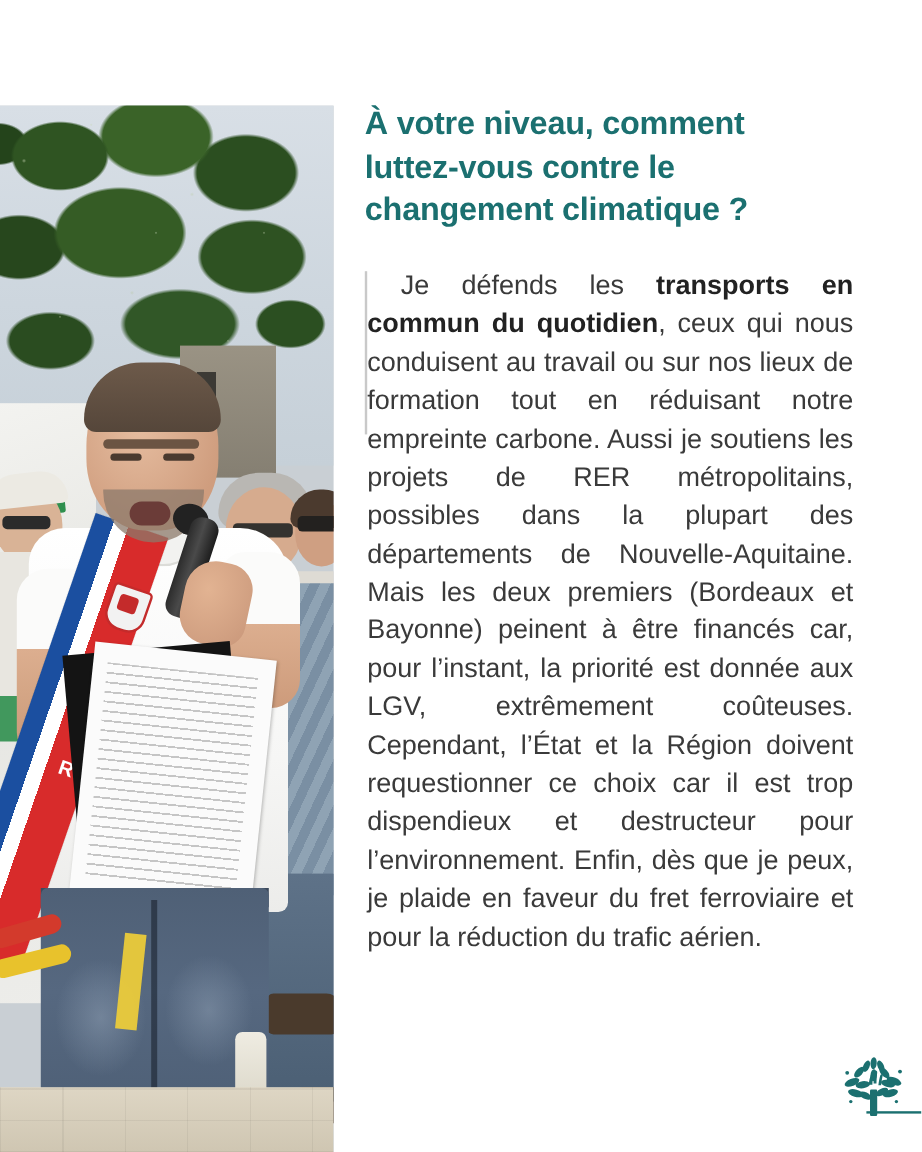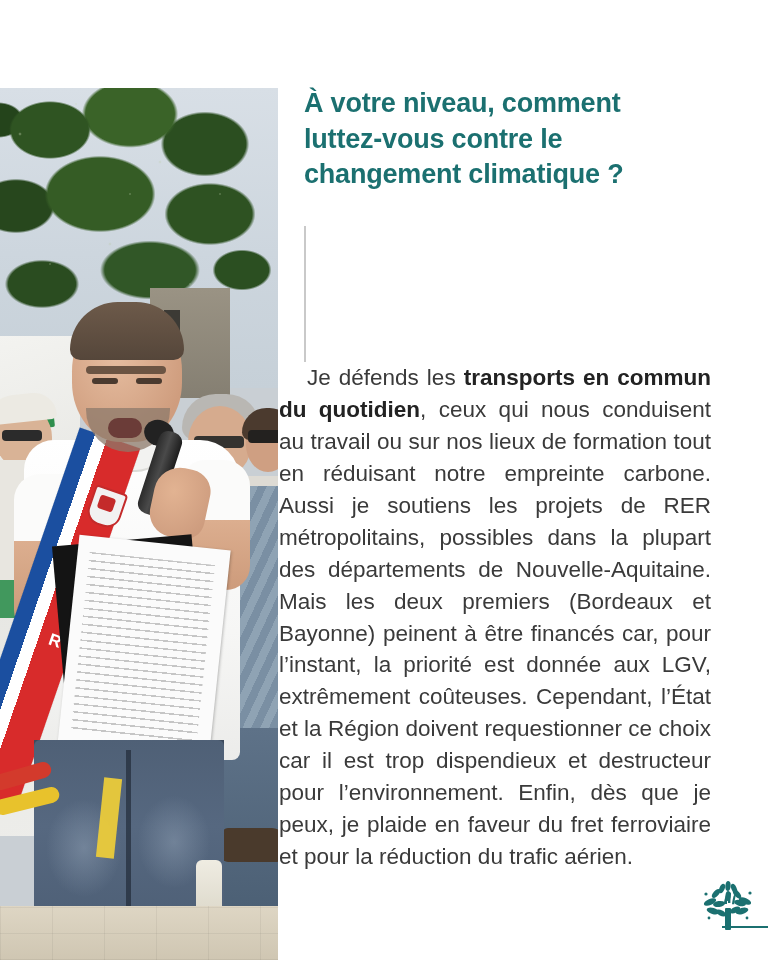--- a/index.html
+++ b/index.html
@@ -353,21 +353,20 @@
     color: #1b7070;
   }
 
   .quote-block {
     position: absolute;
     left: 0;
     top: 222px;
     width: 432px;
     display: flex;
     align-items: flex-start;
-    flex-direction: column;
   }
   .quote-bar {
     flex: 0 0 auto;
     width: 2px;
     height: 136px;
     background: #c9c9c9;
     margin-right: 25px;
     margin-top: 4px;
   }
   .quote-text {

